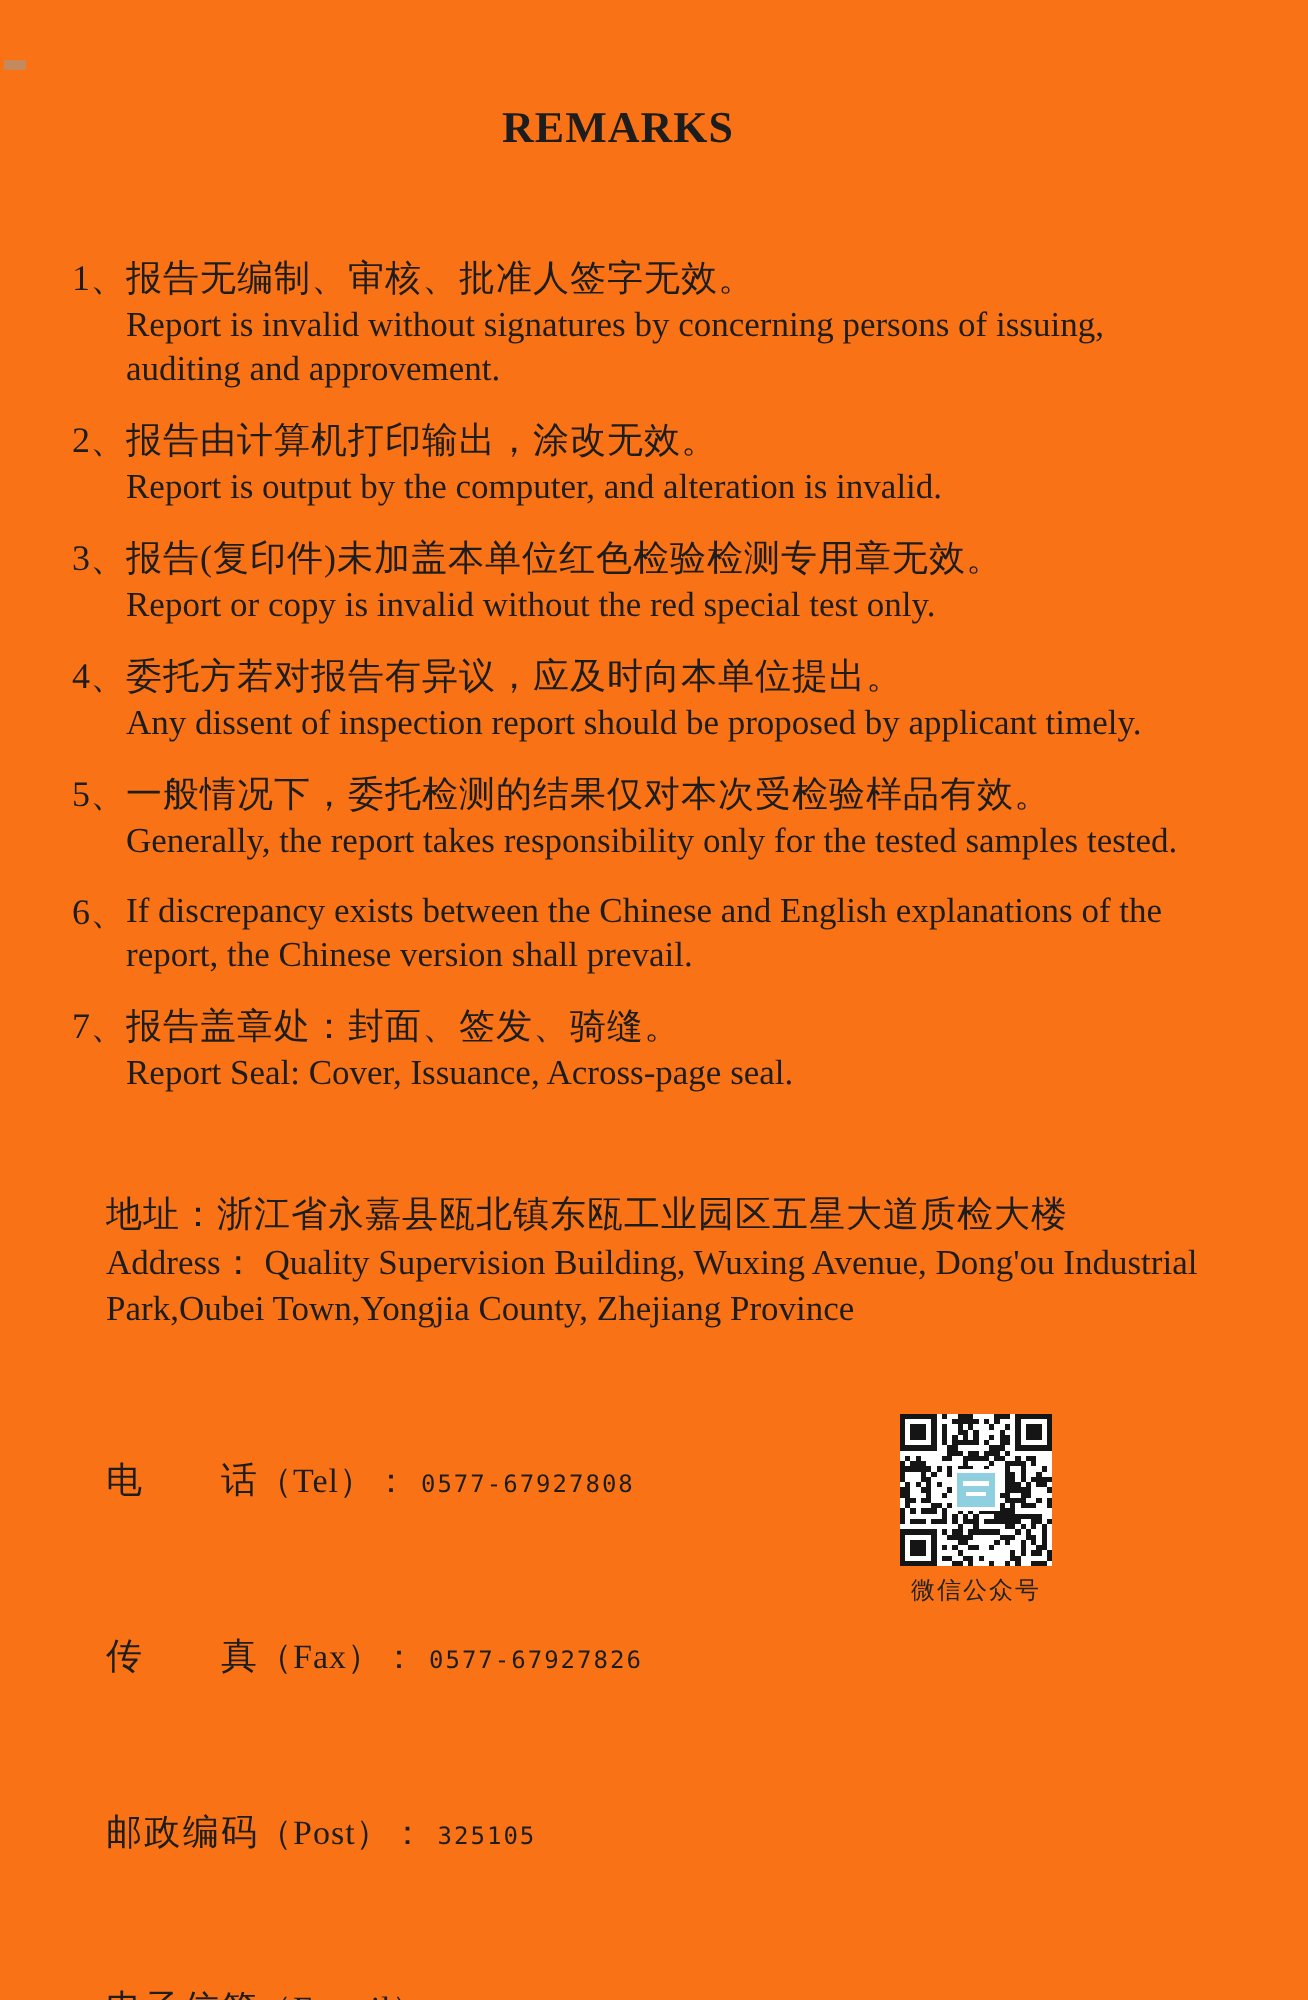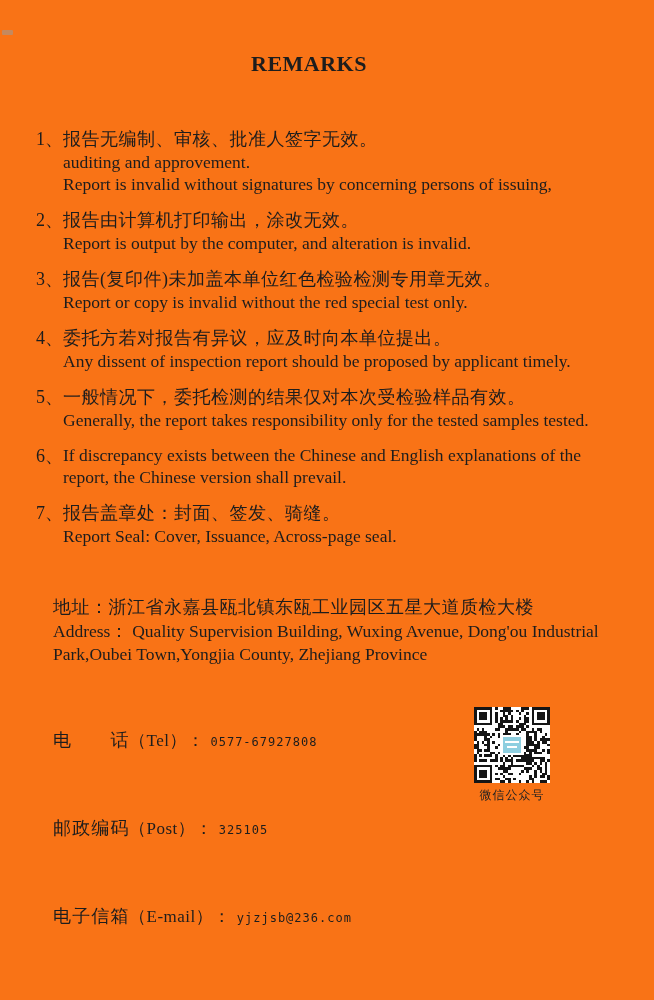--- a/index.html
+++ b/index.html
@@ -32,39 +32,39 @@
   .address-en{font-size:17.5px;line-height:23px;white-space:nowrap;}
   .contacts{margin:16px 24px 0 53px;}
   .contact-row{display:flex;align-items:baseline;line-height:24px;margin-bottom:16px;white-space:nowrap;}
   .contact-label-cn{
     display:inline-block;width:76px;
     font-size:18px;letter-spacing:.5px;
     text-align:justify;text-align-last:justify;
   }
   .contact-label-latin{font-size:17px;letter-spacing:.5px;text-align:center;}
   .contact-value{font-family:"DejaVu Sans Mono","Liberation Mono",monospace;font-size:12px;letter-spacing:1px;margin-left:6px;margin-top:48px;}
-  .qr-box{position:absolute;left:474px;top:707px;width:76px;text-align:center;}
+  .qr-box{position:absolute;left:450px;top:707px;width:76px;text-align:center;}
   .qr-box svg{display:block;width:76px;height:76px;}
   .qr-caption{font-size:12px;letter-spacing:1px;margin-top:4px;color:#222;white-space:nowrap;}
 </style>
 </head>
 <body>
 
 <div class="page">
   <div class="scan-artifact"></div>
 
   <h1 class="title">REMARKS</h1>
 
   <div class="remarks">
     <div class="remark-item">
       <div class="remark-num">1、</div>
       <div class="remark-body">
         <div class="remark-zh">报告无编制、审核、批准人签字无效。</div>
+        <div class="remark-en">Report is invalid without signatures by concerning persons of issuing,</div>
         <div class="remark-en">auditing and approvement.</div>
-        <div class="remark-en">Report is invalid without signatures by concerning persons of issuing,</div>
       </div>
     </div>
     <div class="remark-item">
       <div class="remark-num">2、</div>
       <div class="remark-body">
         <div class="remark-zh">报告由计算机打印输出，涂改无效。</div>
         <div class="remark-en">Report is output by the computer, and alteration is invalid.</div>
       </div>
     </div>
     <div class="remark-item">
@@ -108,20 +108,25 @@
     <div class="address-zh">地址：浙江省永嘉县瓯北镇东瓯工业园区五星大道质检大楼</div>
     <div class="address-en">Address： Quality Supervision Building, Wuxing Avenue, Dong'ou Industrial</div>
     <div class="address-en">Park,Oubei Town,Yongjia County, Zhejiang Province</div>
   </div>
 
   <div class="contacts">
     <div class="contact-row">
       <span class="contact-label-cn">电话</span>
       <span class="contact-label-latin">（Tel）：</span>
       <span class="contact-value">0577-67927808</span>
+    </div>
+    <div class="contact-row">
+      <span class="contact-label-cn">传真</span>
+      <span class="contact-label-latin">（Fax）：</span>
+      <span class="contact-value">0577-67927826</span>
     </div>
     <div class="contact-row">
       <span class="contact-label-cn">邮政编码</span>
       <span class="contact-label-latin">（Post）：</span>
       <span class="contact-value">325105</span>
     </div>
     <div class="contact-row">
       <span class="contact-label-cn">电子信箱</span>
       <span class="contact-label-latin">（E-mail）：</span>
       <span class="contact-value">yjzjsb@236.com</span>

